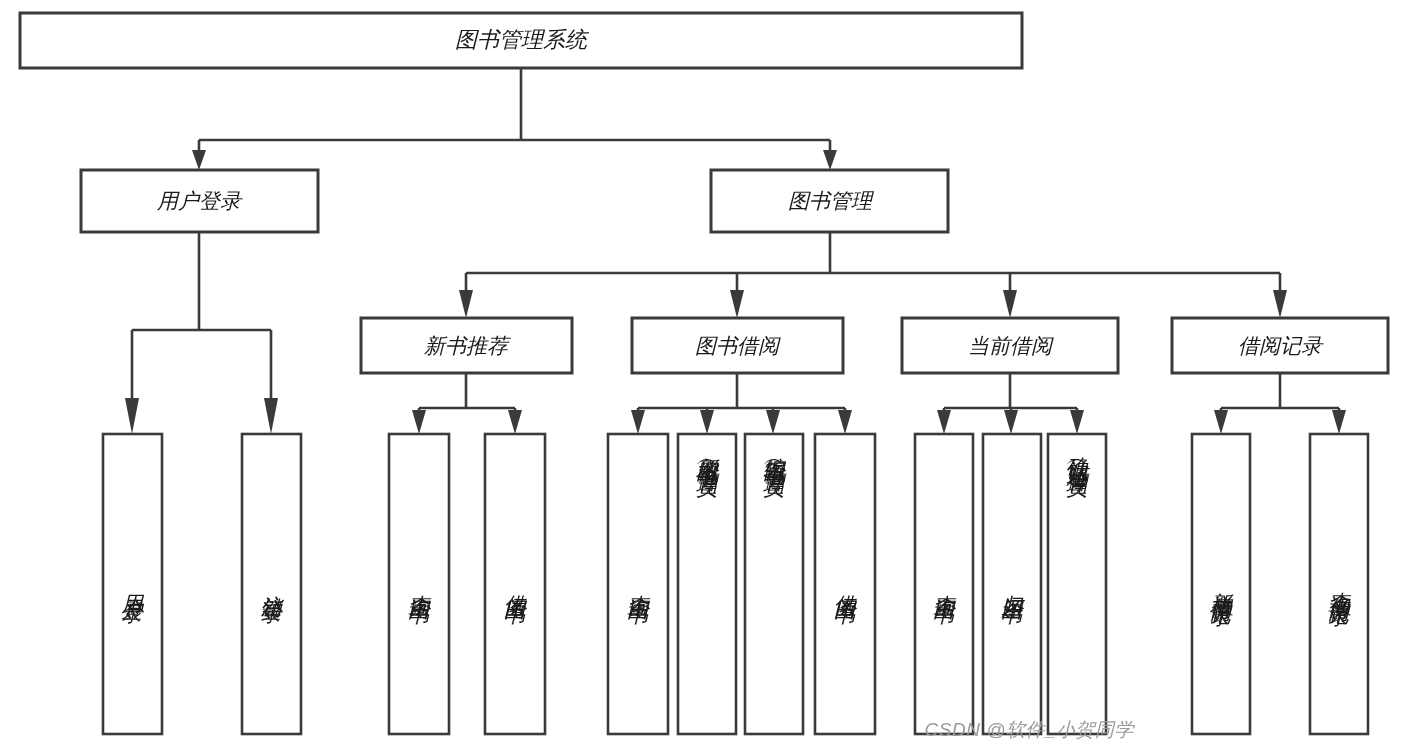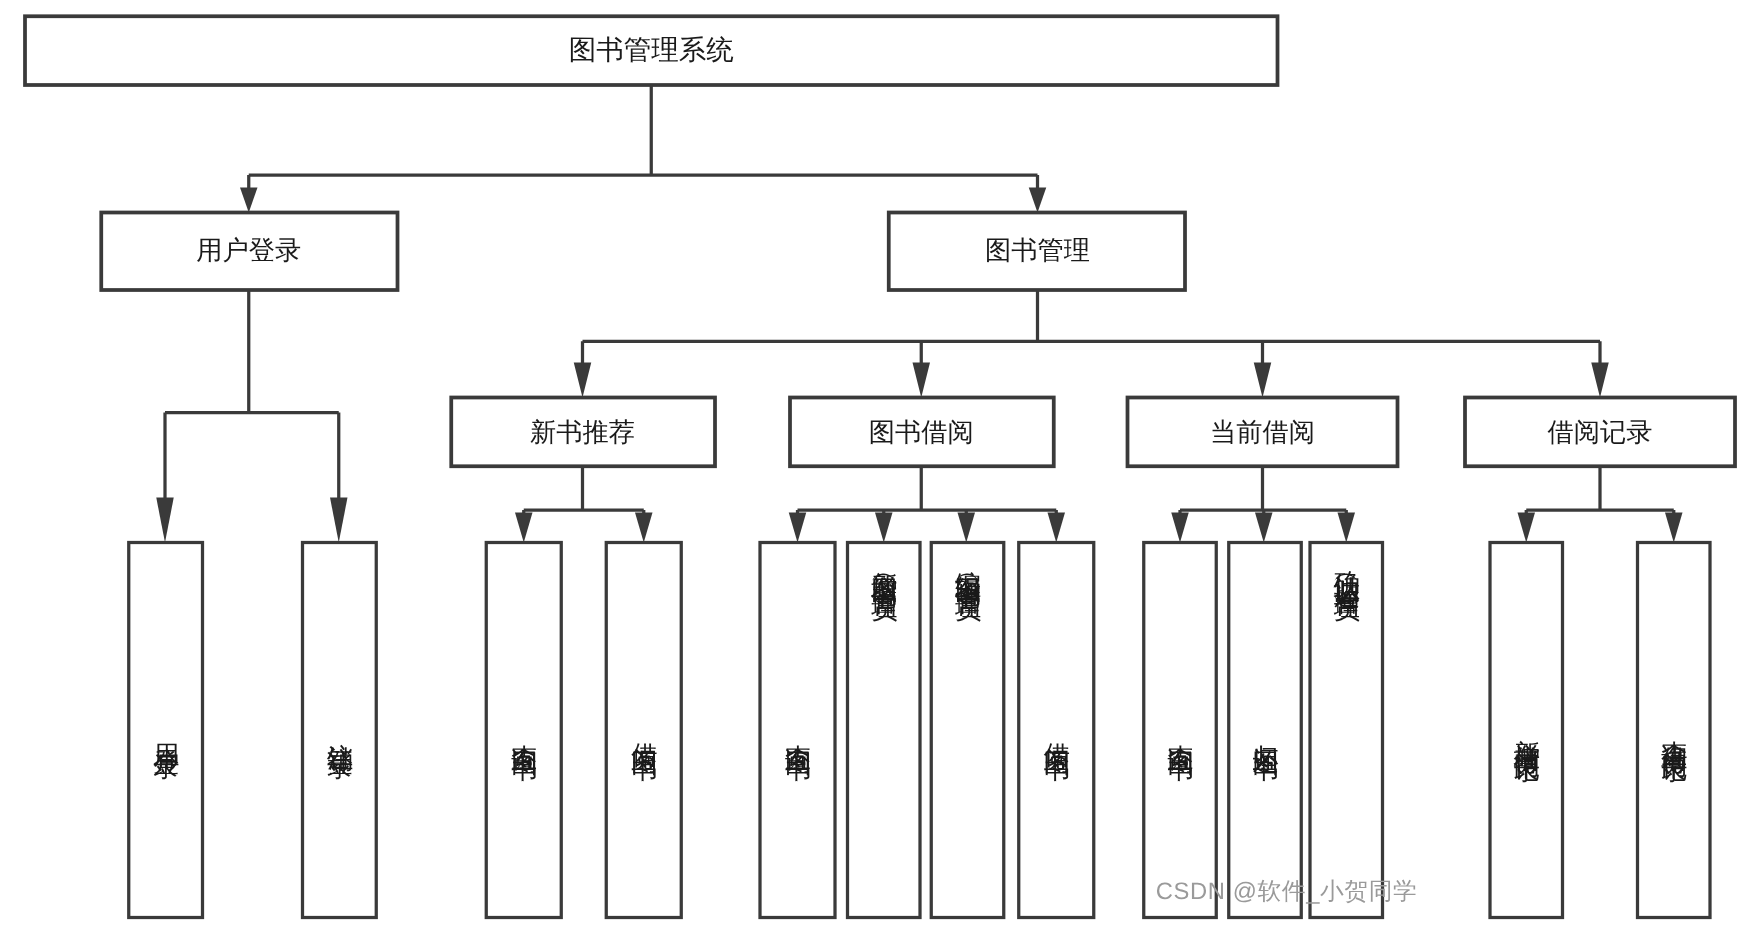--- a/index.html
+++ b/index.html
@@ -11,20 +11,21 @@
     width: 1405px;
     height: 747px;
     font-family: "Liberation Sans", "DejaVu Sans", sans-serif;
     overflow: hidden;
   }
   #diagram-root {
     position: relative;
     width: 1142px;
     height: 747px;
     background: #ffffff;
+    font-style: italic;
   }
   svg#diagram-svg {
     position: absolute;
     left: 0;
     top: 0;
     width: 1405px;
     height: 747px;
   }
   .node-box {
     fill: #ffffff;
@@ -74,21 +75,21 @@
     font-family: "Liberation Sans", "DejaVu Sans", sans-serif;
     font-size: 21px;
     line-height: 1.0;
     color: #1a1a1a;
     letter-spacing: 3px;
     white-space: nowrap;
   }
   .watermark {
     position: absolute;
     right: 8px;
-    bottom: 21px;
+    bottom: 4px;
     font-family: "Liberation Sans", "DejaVu Sans", sans-serif;
     font-size: 19px;
     color: #9a9a9a;
     letter-spacing: 0.5px;
     white-space: nowrap;
   }
 </style>
 </head>
 <body>
 

